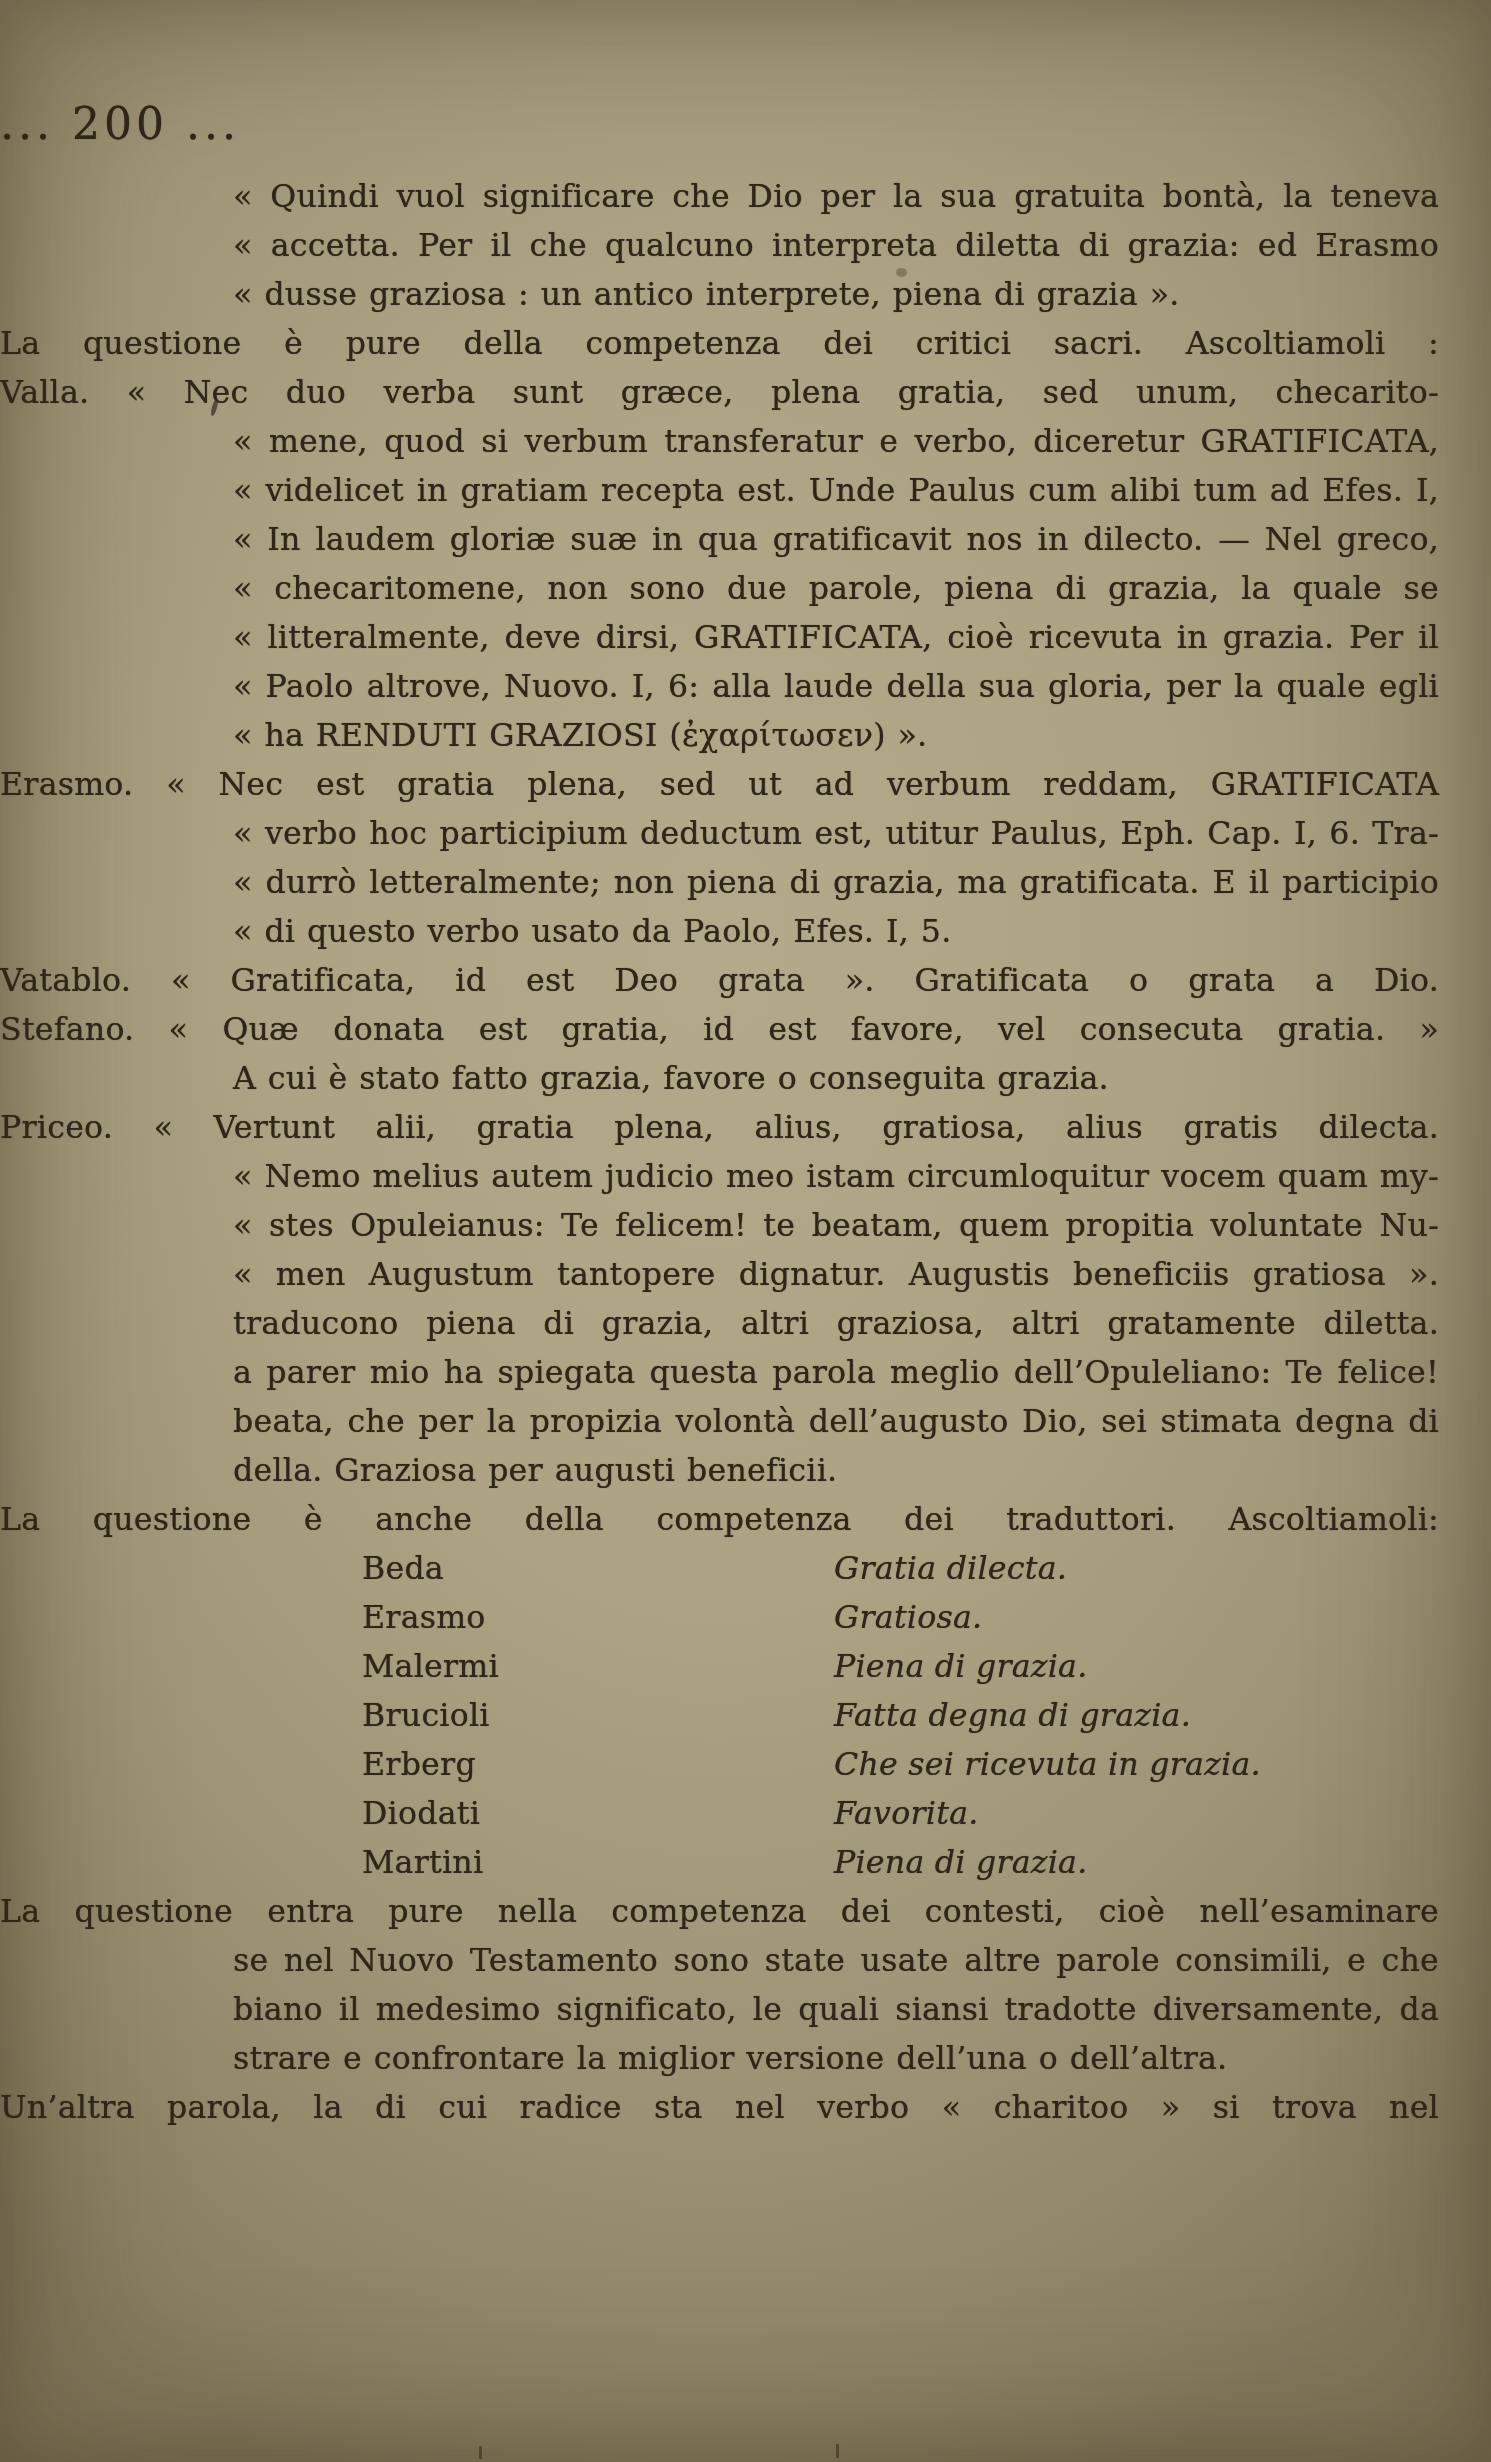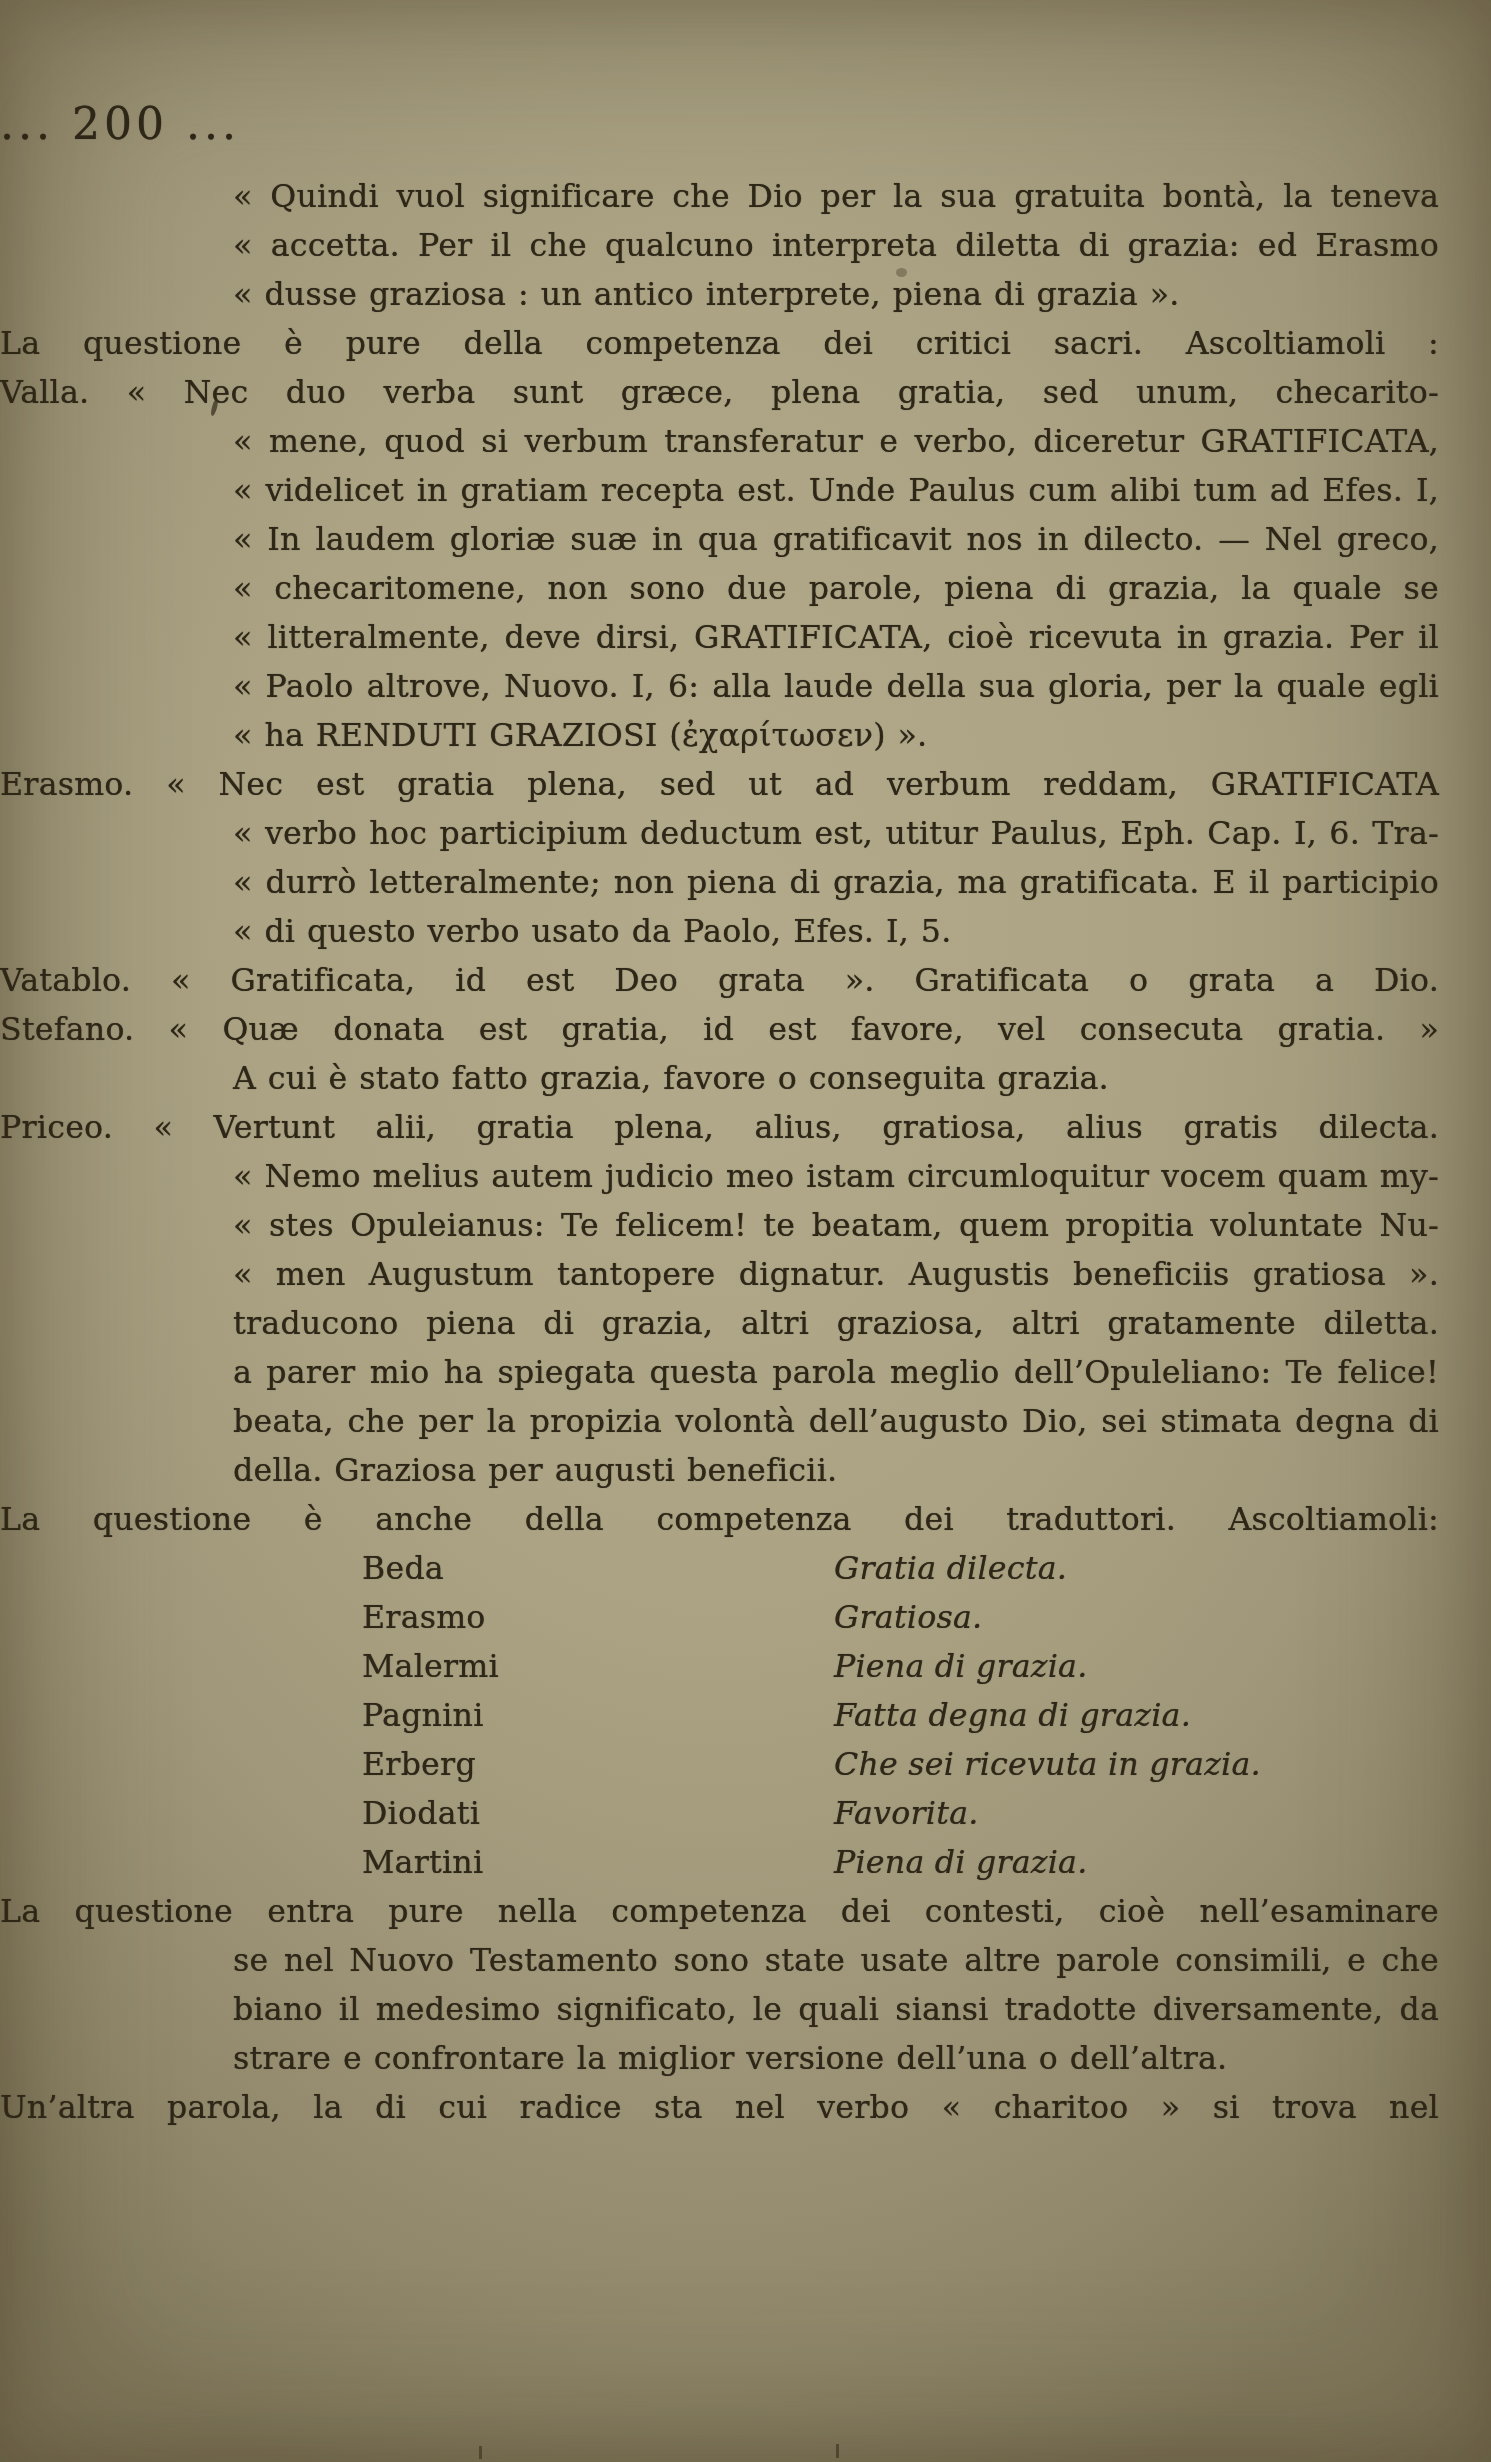--- a/index.html
+++ b/index.html
@@ -88,21 +88,21 @@
       <div class="trow">
         <span class="tname">Beda</span><span class="tval">Gratia dilecta.</span>
       </div>
       <div class="trow">
         <span class="tname">Erasmo</span><span class="tval">Gratiosa.</span>
       </div>
       <div class="trow">
         <span class="tname">Malermi</span><span class="tval">Piena di grazia.</span>
       </div>
       <div class="trow">
-        <span class="tname">Pagnini</span><span class="tval">Fatta degna di grazia.</span>
+        <span class="tname">Brucioli</span><span class="tval">Fatta degna di grazia.</span>
       </div>
       <div class="trow">
         <span class="tname">Erberg</span><span class="tval">Che sei ricevuta in grazia.</span>
       </div>
       <div class="trow">
         <span class="tname">Diodati</span><span class="tval">Favorita.</span>
       </div>
       <div class="trow">
         <span class="tname">Martini</span><span class="tval">Piena di grazia.</span>
       </div>

